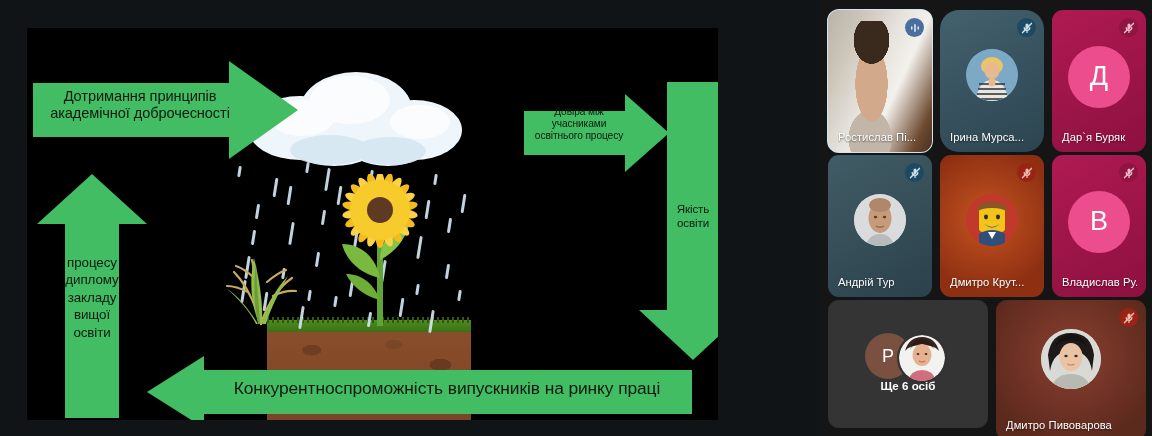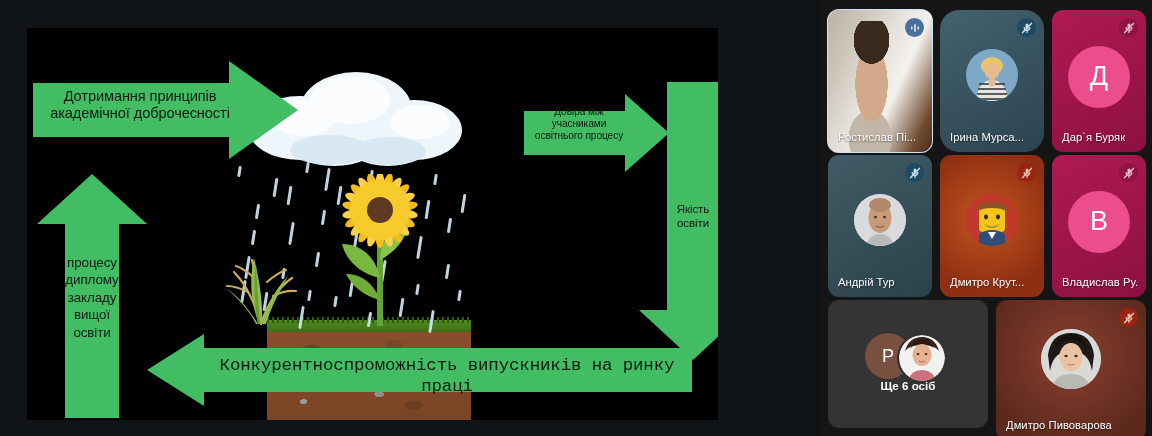--- a/index.html
+++ b/index.html
@@ -80,21 +80,21 @@
     border-left: 54px solid transparent;
     border-right: 54px solid transparent;
     border-top: 50px solid var(--g);
   }
   #arr-right .arrow-text {
     position: absolute; left: 24px; top: 120px; width: 60px; font-size: 11.6px;
   }
 
   
   #arr-bottom {
-    position: absolute; left: 120px; top: 306px; width: 545px; height: 72px; font-family: Liberation Mono, monospace;
+    position: absolute; left: 120px; top: 328px; width: 545px; height: 72px;
   }
   #arr-bottom .body {
     position: absolute; left: 54px; top: 14px; width: 491px; height: 44px;
     background: var(--g);
   }
   #arr-bottom .head {
     position: absolute; left: 0; top: 0; width: 0; height: 0;
     border-top: 36px solid transparent;
     border-bottom: 36px solid transparent;
     border-right: 57px solid var(--g);

